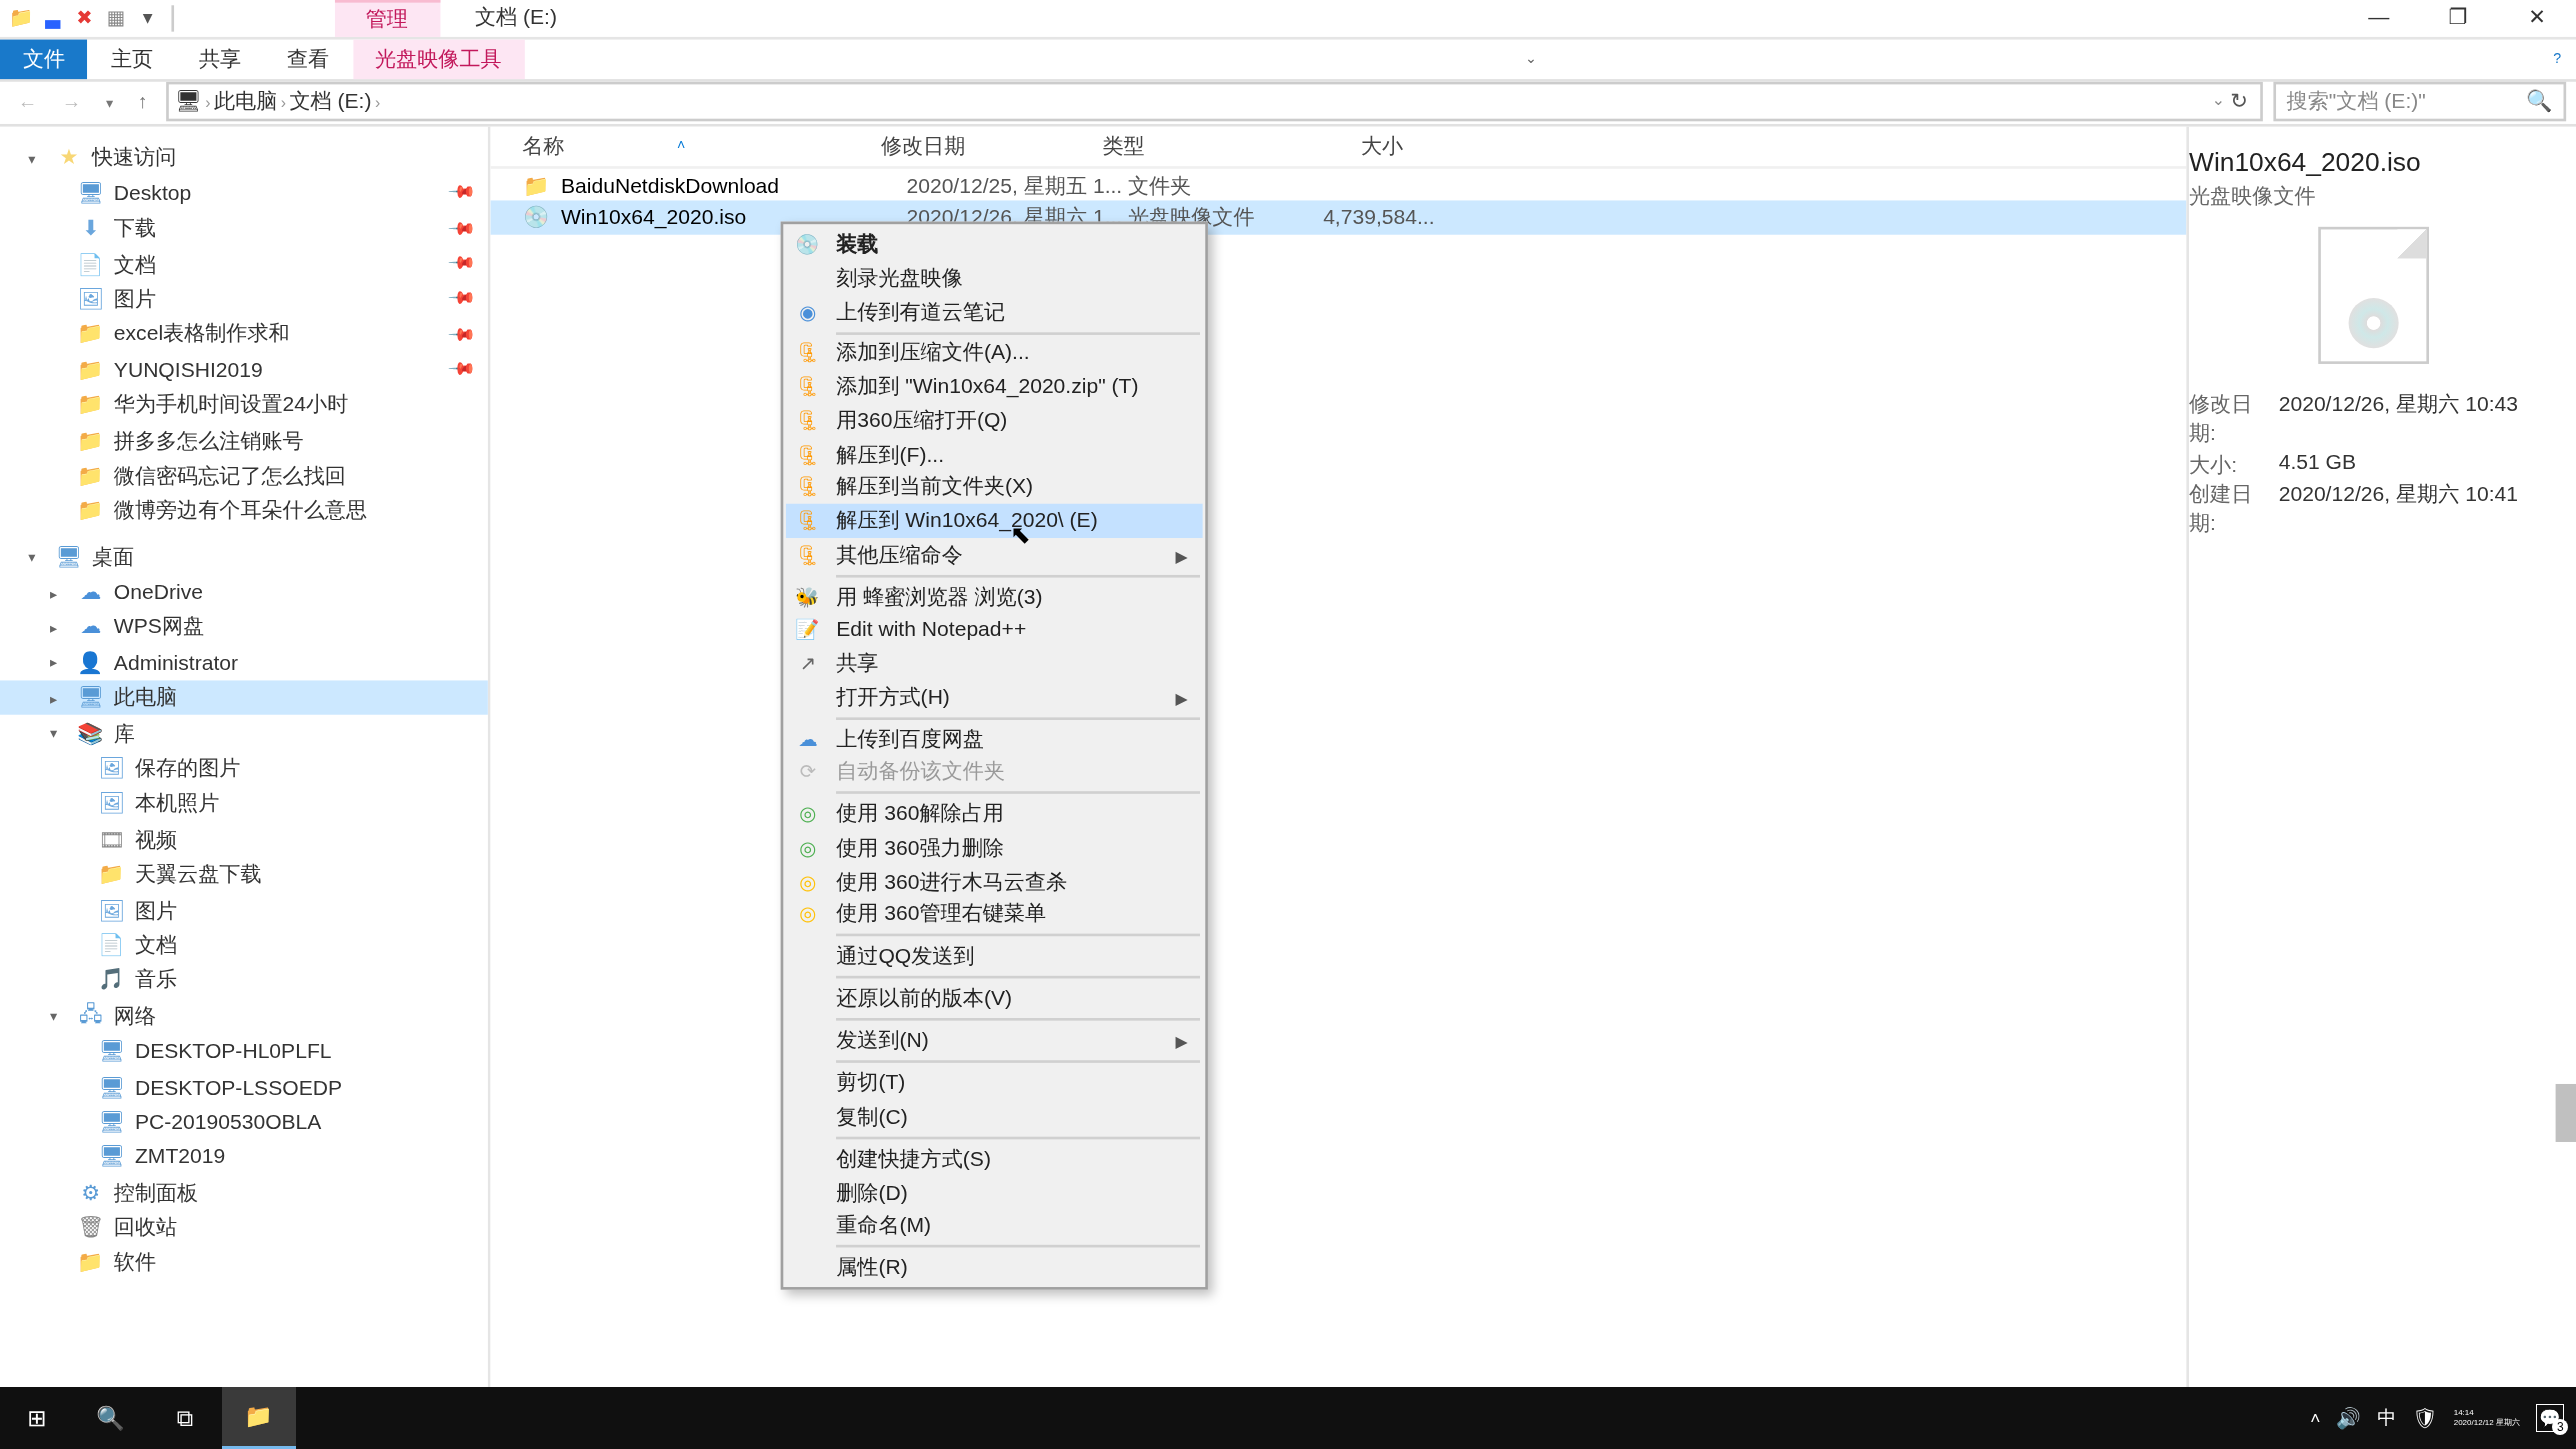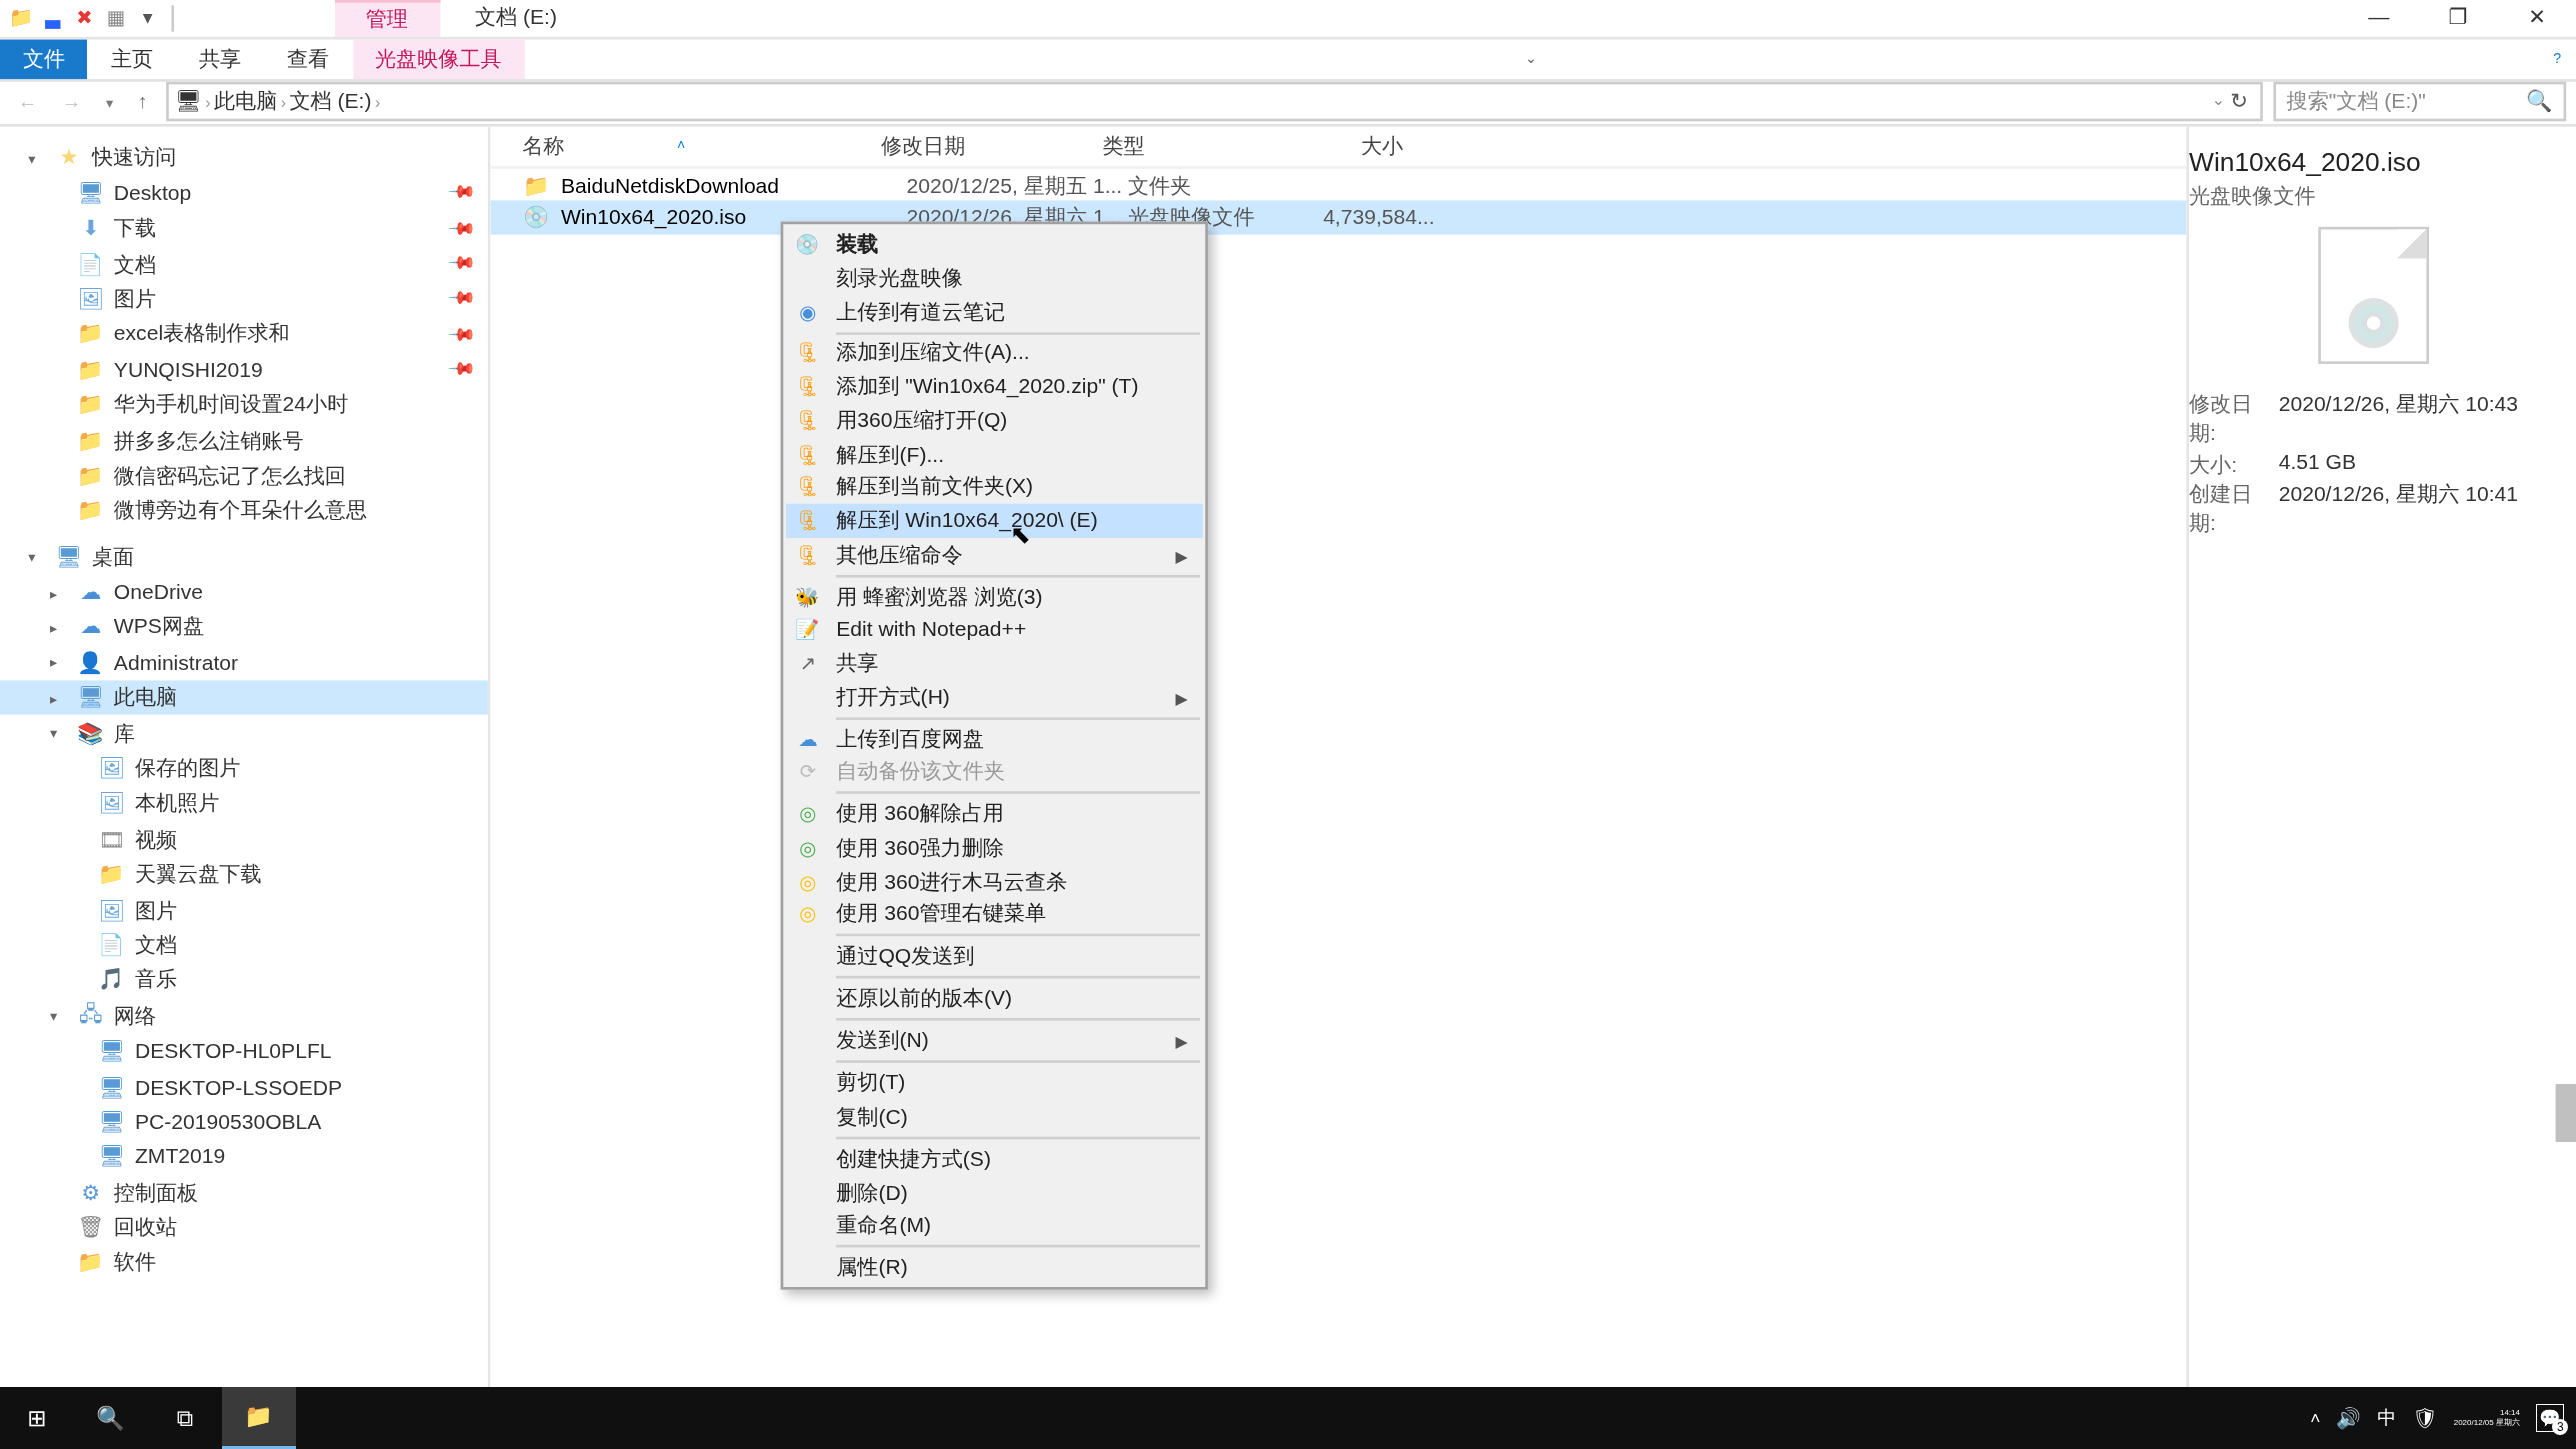--- a/index.html
+++ b/index.html
@@ -70,21 +70,21 @@
 .details .k{width:34px;color:#666;text-align:left}
 .details .v{color:#333}
 .status{height:14.8px;border-top:0.7px solid #e1e1e1;display:flex;align-items:center;padding:0 5.4px;gap:10.7px;color:#444}
 .status .vbtns{margin-left:auto;display:flex;gap:0.7px}
 .status .vbtn{width:14.8px;height:12px;border:0.7px solid #ccc;display:flex;align-items:center;justify-content:center;font-size:6px}
 .status .vbtn.active{background:#cce8ff;border-color:#7ab8e8}
 .taskbar{position:absolute;top:1387px;left:0;width:2576px;height:62px;background:#101010;display:flex;align-items:center;color:#fff}
 .taskbar .tb{width:74px;height:62px;display:flex;align-items:center;justify-content:center;font-size:23px}
 .taskbar .tb.active{background:#3a3a3a;border-bottom:3.4px solid #76b9ed}
 .taskbar .tray{margin-left:auto;display:flex;align-items:center;gap:16px;padding-right:12px}
-.taskbar .clock{text-align:right;line-height:1.2;font-size:16px}
+.taskbar .clock{text-align:left;line-height:1.2;font-size:16px}
 .taskbar .notif{width:28px;height:28px;border:1.3px solid #fff;position:relative;display:flex;align-items:center;justify-content:center}
 .taskbar .notif .badge{position:absolute;bottom:-4px;right:-5.4px;background:#fff;color:#000;border-radius:50%;width:16px;height:16px;font-size:12px;display:flex;align-items:center;justify-content:center}
 .ic-folder{color:#f8d775}
 .ic-dl{color:#6aa6dd}
 .ic-doc{color:#f8d775}
 .ic-img{color:#6aa6dd}
 .ic-star{color:#f8d775}
 .ic-this{color:#5a9bd5}
 .ic-net{color:#5a9bd5}
 .ic-cloud{color:#4a90d9}
@@ -527,21 +527,21 @@
   <div class="tb">🔍</div>
   <div class="tb">⧉</div>
   <div class="tb active" style="color:#f8d775">📁</div>
   <div class="tray">
     <span style="font-size:17.4px">˄</span>
     <span style="font-size:20px">🔊</span>
     <span style="font-size:19px">中</span>
     <span style="font-size:20px">🛡</span>
     <div class="clock">
       <div>14:14</div>
-      <div><span>2020/12/05</span> <span>星期六</span></div>
+      <div><span>2020/12/12</span> <span>星期六</span></div>
     </div>
     <div class="notif">
       <span style="font-size:17.4px">💬</span>
       <div class="badge">3</div>
     </div>
   </div>
 </div>
 
 
 </body></html>

